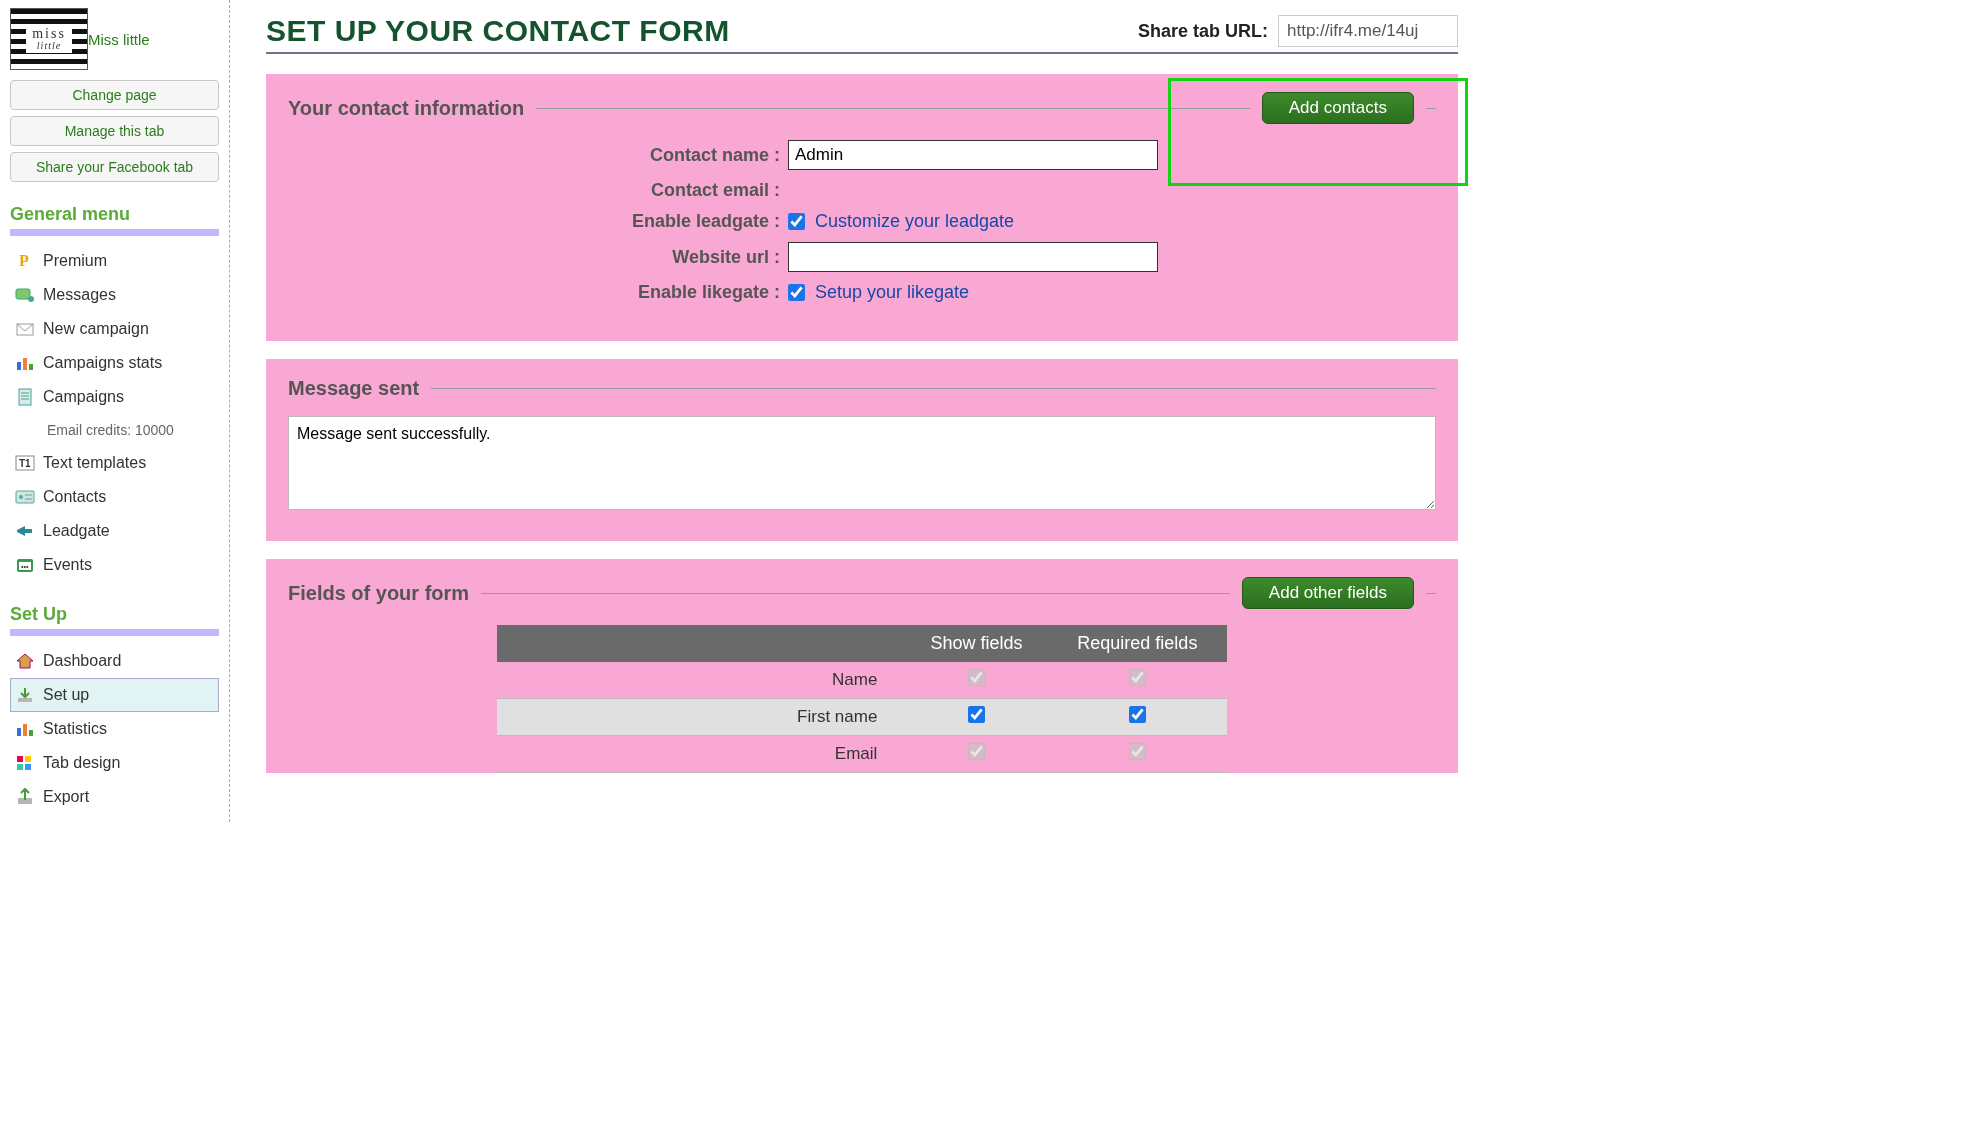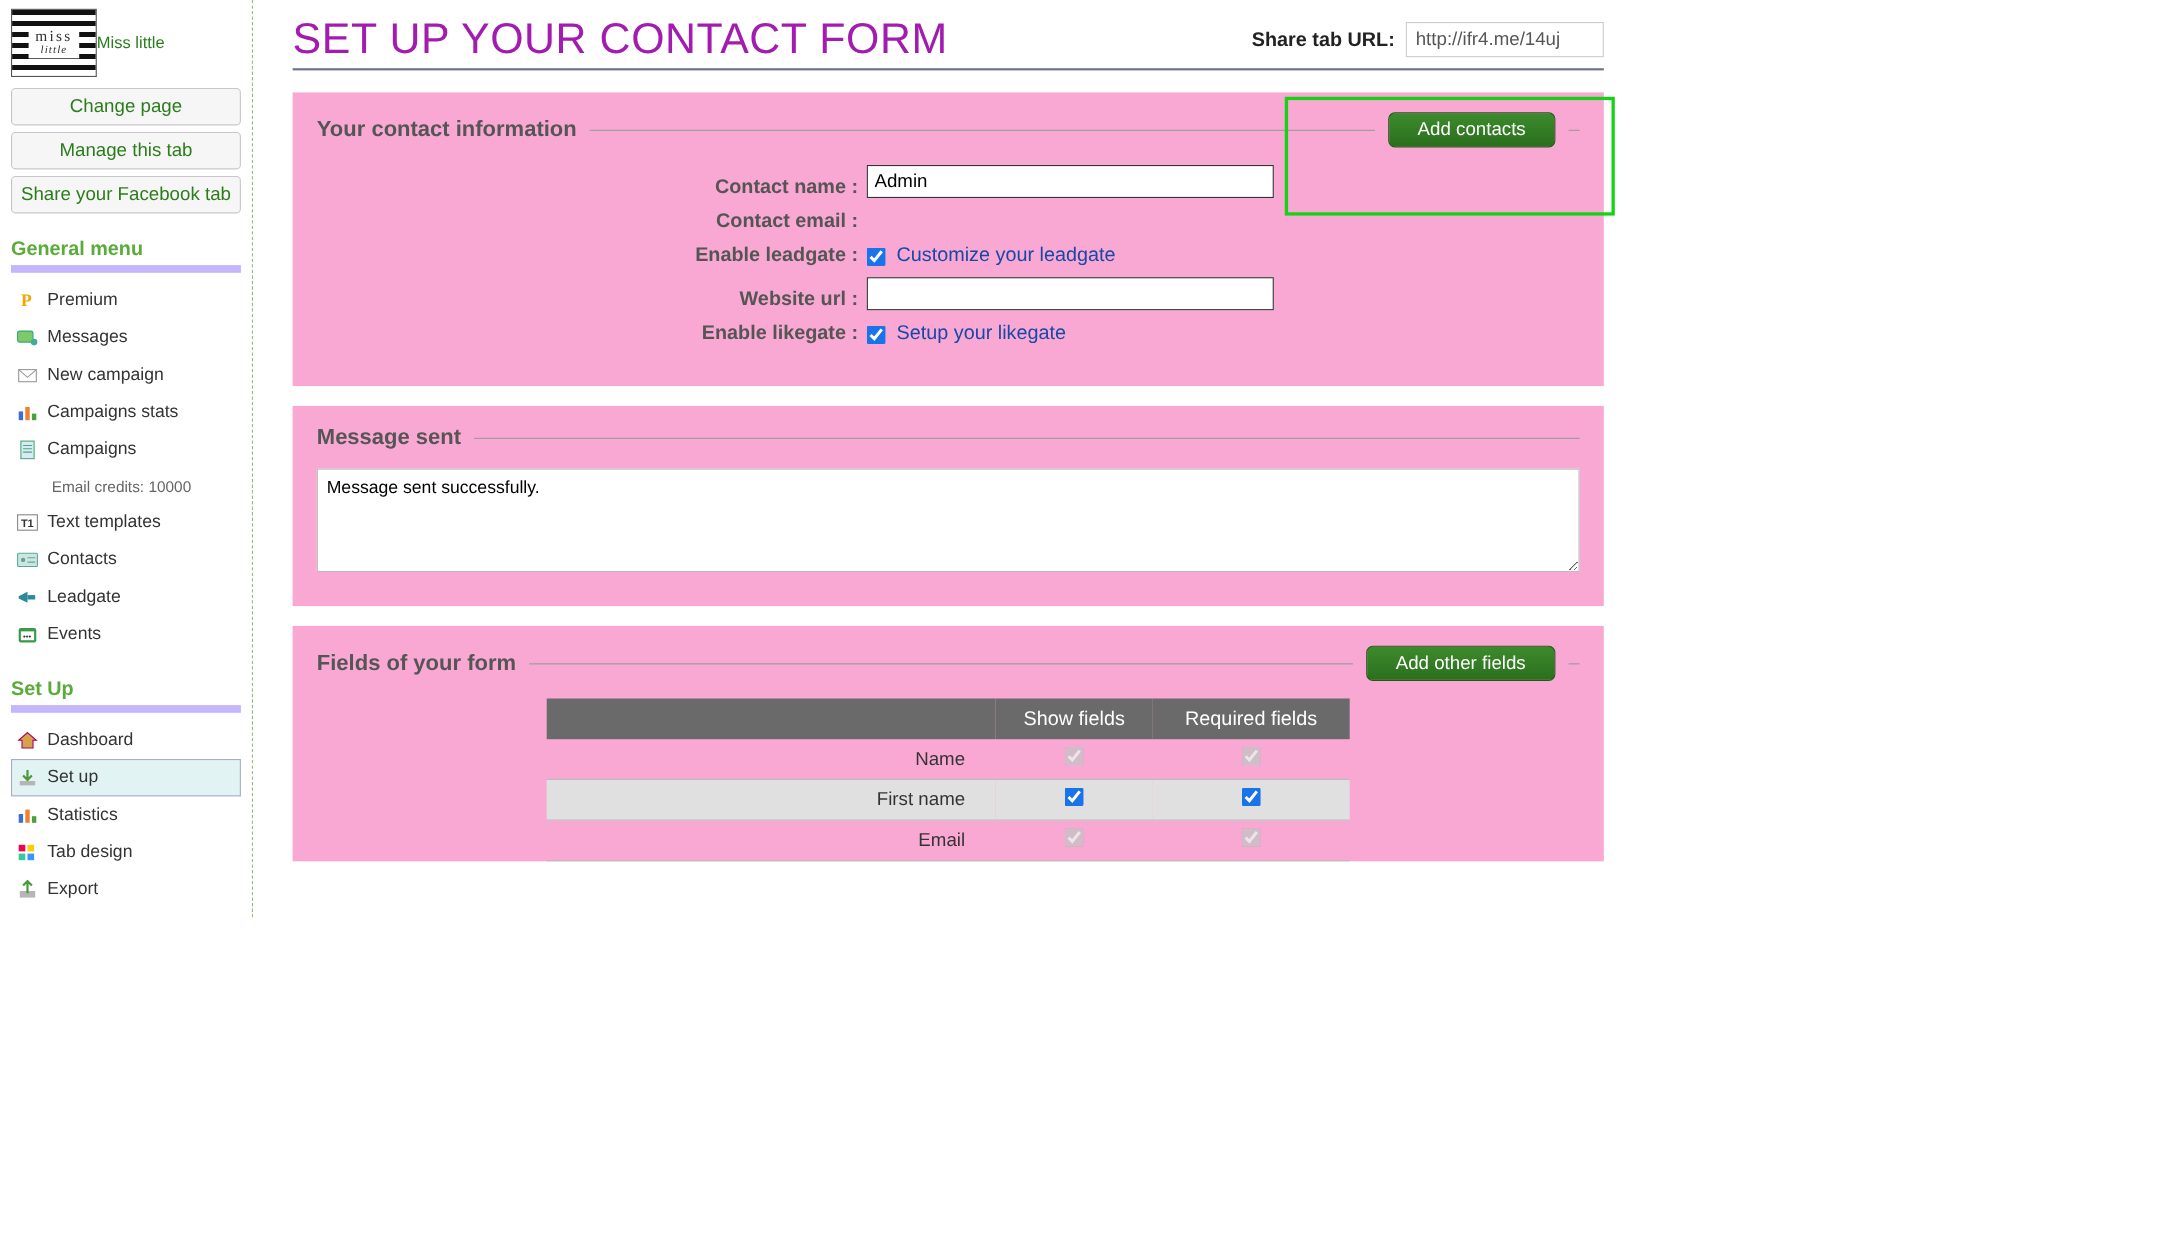--- a/index.html
+++ b/index.html
@@ -4,40 +4,40 @@
 <style>
 * { box-sizing: border-box; margin: 0; padding: 0; }
 body { font-family: Arial, Helvetica, sans-serif; font-size: 14px; background: #fff; color: #333; width: 1476px; }
 .layout { display: flex; }
 .sidebar { width: 230px; padding: 8px 10px; border-right: 1px dashed #89c47b; }
 .logo-row { display: flex; align-items: center; margin-bottom: 10px; }
 .logo { width: 78px; height: 62px; border: 1px solid #555; display: flex; flex-direction: column; justify-content: center; align-items: center; background: repeating-linear-gradient(180deg, #111 0 5px, #fff 5px 10px); position: relative; }
 .logo-text { position: absolute; background: #fff; padding: 2px 6px; font-family: Georgia, serif; font-size: 14px; letter-spacing: 2px; text-align: center; line-height: 1; }
 .logo-sub { font-style: italic; font-size: 10px; letter-spacing: 1px; display: block; }
 .sitename { color: #2b7d1c; font-size: 15px; }
-.side-btn { display: block; width: 100%; border: 1px solid #c7c7c7; background: #f6f6f6; border-radius: 4px; padding: 6px 8px; color: #2b7d1c; font-size: 17px; text-align: center; margin-bottom: 6px; cursor: pointer; }
+.side-btn { display: block; width: 100%; border: 1px solid #c7c7c7; background: #f6f6f6; border-radius: 4px; padding: 6px 8px; color: #2b7d1c; font-size: 14px; text-align: center; margin-bottom: 6px; cursor: pointer; }
 .menu-heading { color: #5bab3a; font-weight: bold; font-size: 18px; margin: 22px 0 8px 0; border-bottom: 7px solid #c4b5fd; padding-bottom: 4px; }
 .menu-list { list-style: none; }
 .menu-item { display: flex; align-items: center; gap: 8px; padding: 7px 4px; font-size: 16px; color: #333; cursor: pointer; border: 1px solid transparent; }
 .menu-item.sel { background: #e2f3f3; border: 1px solid #aac; }
 .menu-item.sub { padding-left: 36px; font-size: 14px; color: #666; }
 .ico { width: 20px; height: 18px; display: inline-block; flex-shrink: 0; }
 .main { flex: 1; padding: 14px 18px 30px 36px; }
 .page-head { display: flex; align-items: center; justify-content: space-between; border-bottom: 2px solid #6c7391; padding-bottom: 4px; margin-bottom: 20px; }
-.page-title { color: #a21caf; font-size: 39px; font-weight: 400; letter-spacing: 0.5px; }
+.page-title { color: #14532d; font-size: 30px; font-weight: 700; letter-spacing: 0.5px; }
 .share-wrap { display: flex; align-items: center; gap: 10px; }
 .share-label { font-weight: bold; font-size: 18px; color: #222; }
 .share-input { border: 1px solid #ccc; padding: 5px 8px; font-size: 17px; color: #565656; width: 180px; background: #fff; }
 .panel { background: #f9a8d4; padding: 18px 22px 28px 22px; margin-bottom: 18px; position: relative; }
 .panel-head { display: flex; align-items: center; margin-bottom: 16px; gap: 12px; }
 .panel-title { font-weight: bold; font-size: 20px; color: #555; white-space: nowrap; }
 .panel-line { flex: 1; height: 1px; background: #999; }
 .green-btn { background: linear-gradient(#3d8a2c,#2b6f1e); color: #fff; border: 1px solid #215816; border-radius: 6px; padding: 5px 26px; font-size: 17px; cursor: pointer; white-space: nowrap; }
 .callout { position: absolute; border: 3px solid #14d314; pointer-events: none; }
-.form-row { display: flex; align-items: flex-end; margin-bottom: 10px; }
+.form-row { display: flex; align-items: center; margin-bottom: 10px; }
 .form-label { width: 500px; text-align: right; font-weight: bold; font-size: 18px; color: #555; padding-right: 8px; }
 .form-input { border: 1px solid #333; font-size: 17px; padding: 4px 6px; width: 370px; background: #fff; }
 .form-input.focus { outline: 3px solid #a5cfff; }
 .form-link { color: #1848a6; font-size: 18px; cursor: pointer; }
 .chk { width: 17px; height: 17px; margin-right: 10px; accent-color: #1a73e8; }
 .msg-area { width: 100%; height: 94px; border: 1px solid #bbb; padding: 8px; font-size: 16px; font-family: Arial; resize: both; }
 .ftable { width: 730px; margin: 0 auto; border-collapse: collapse; font-size: 17px; }
 .ftable th { background: #6a6a6a; color: #fff; font-weight: normal; padding: 8px; font-size: 18px; }
 .ftable th:first-child { background: #6a6a6a; min-width: 310px; }
 .ftable td { text-align: center; padding: 7px; border-bottom: 1px solid #bbb; }

